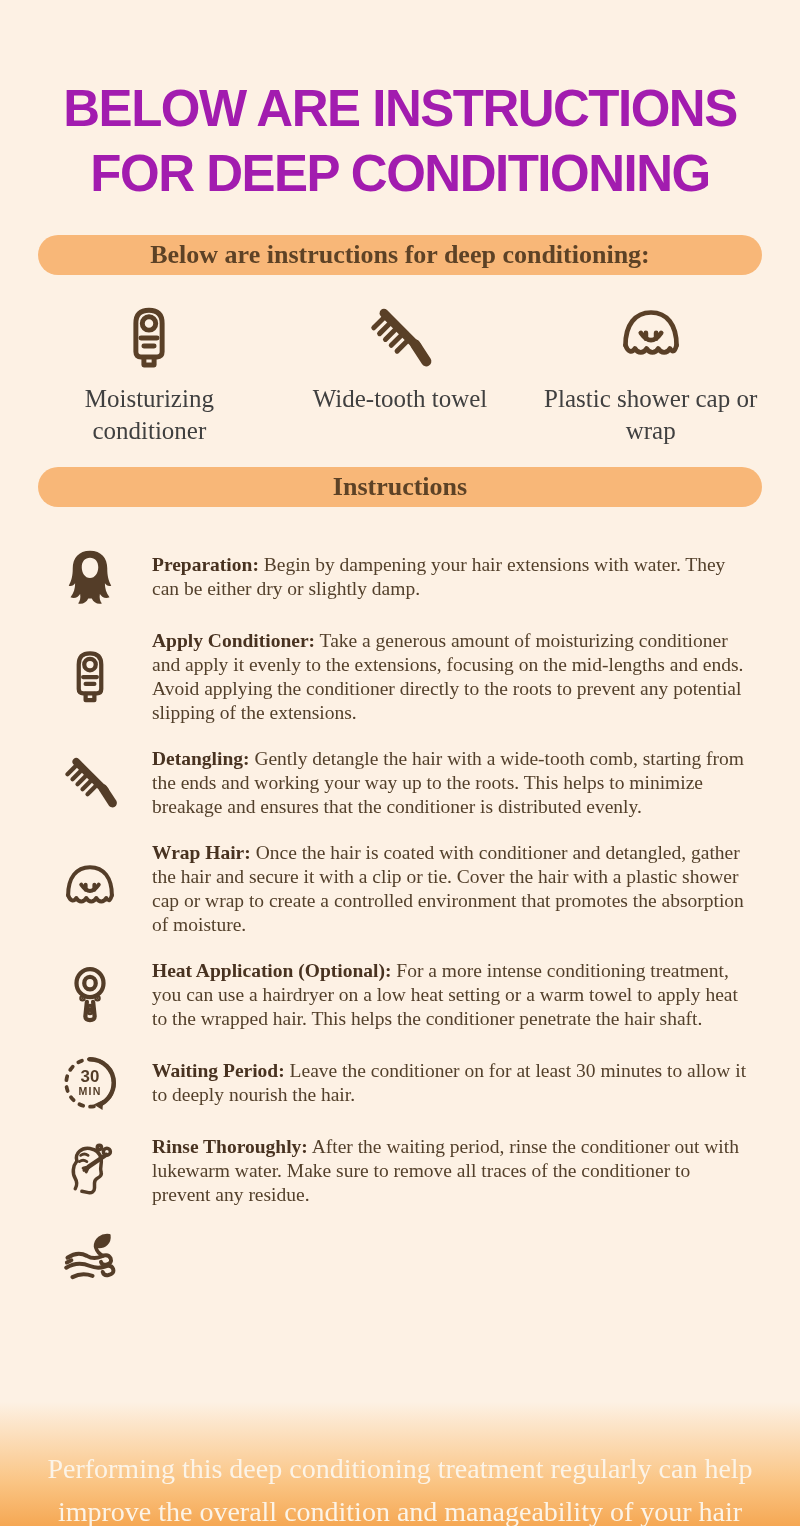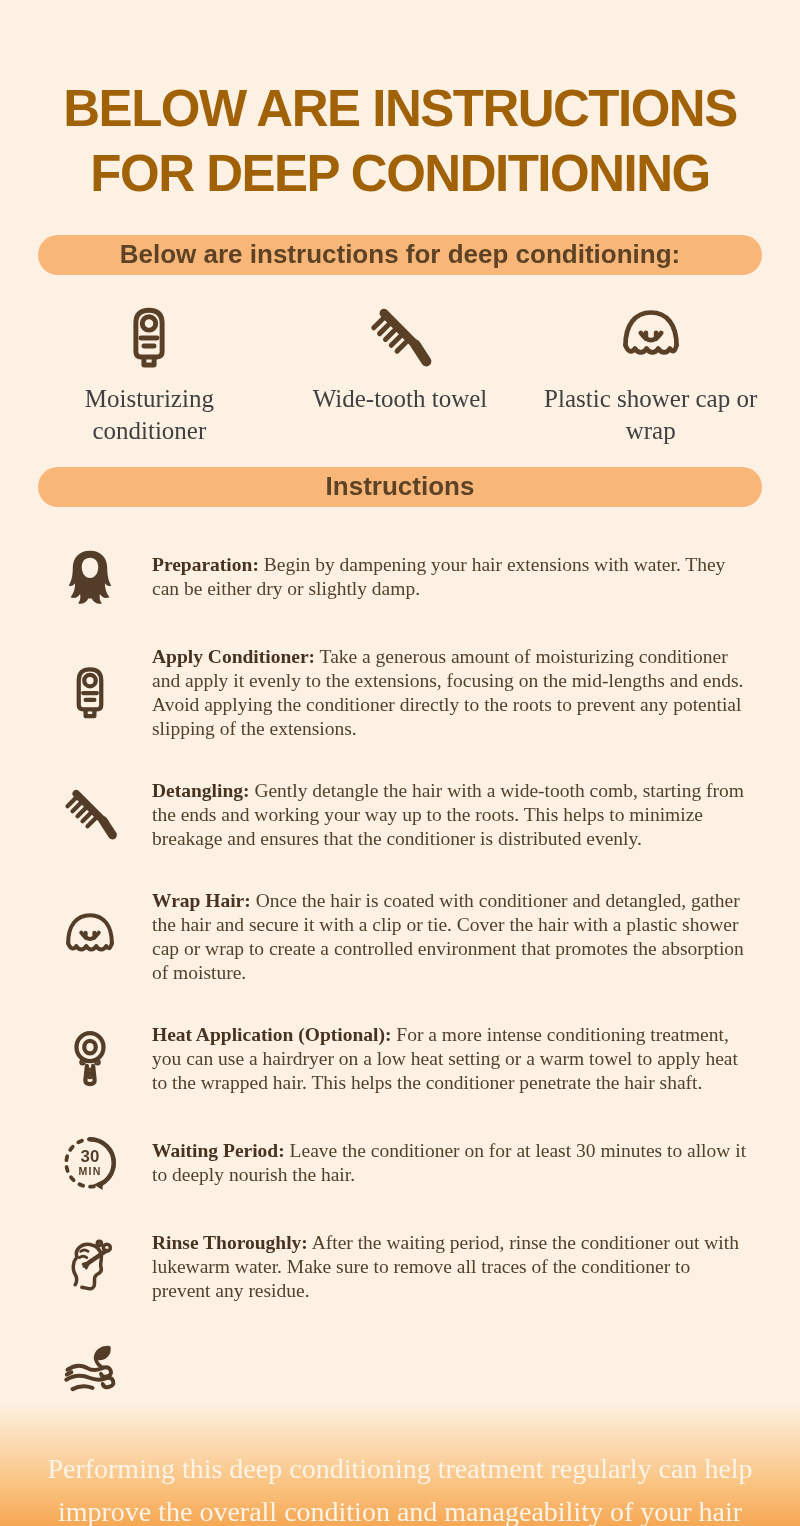--- a/index.html
+++ b/index.html
@@ -16,32 +16,32 @@
 
   .main-title {
     margin: 76px auto 0;
     max-width: 780px;
     text-align: center;
     font-family: "Liberation Sans", "DejaVu Sans", sans-serif;
     font-weight: 700;
     font-size: 51px;
     line-height: 1.28;
     letter-spacing: -1.5px;
-    color: #a16207;
+    color: #a21caf;
   }
 
   .pill {
     margin: 28px 38px 0;
     height: 40px;
     border-radius: 21px;
     background: #f8b778;
     display: flex;
     align-items: center;
     justify-content: center;
-    font-family: Liberation Sans, sans-serif;
+    font-family: Liberation Serif, serif;
     font-weight: 600;
     font-size: 26px;
     color: #5d4226;
   }
   .pill--instructions { margin-top: 20px; }
 
   .supplies {
     display: flex;
     margin: 26px 24px 0;
   }
@@ -65,21 +65,21 @@
     line-height: 1.28;
     text-align: center;
     color: #404040;
     max-width: 232px;
   }
 
   .steps {
     margin: 40px 52px 0 48px;
     display: flex;
     flex-direction: column;
-    gap: 38px;
+    gap: 22px;
   }
   .step { display: flex; align-items: center; }
   .step-iconwrap {
     flex: 0 0 84px;
     display: flex;
     align-items: center;
     justify-content: center;
     color: #543d28;
   }
   .step-iconwrap svg { width: 60px; height: 60px; }

